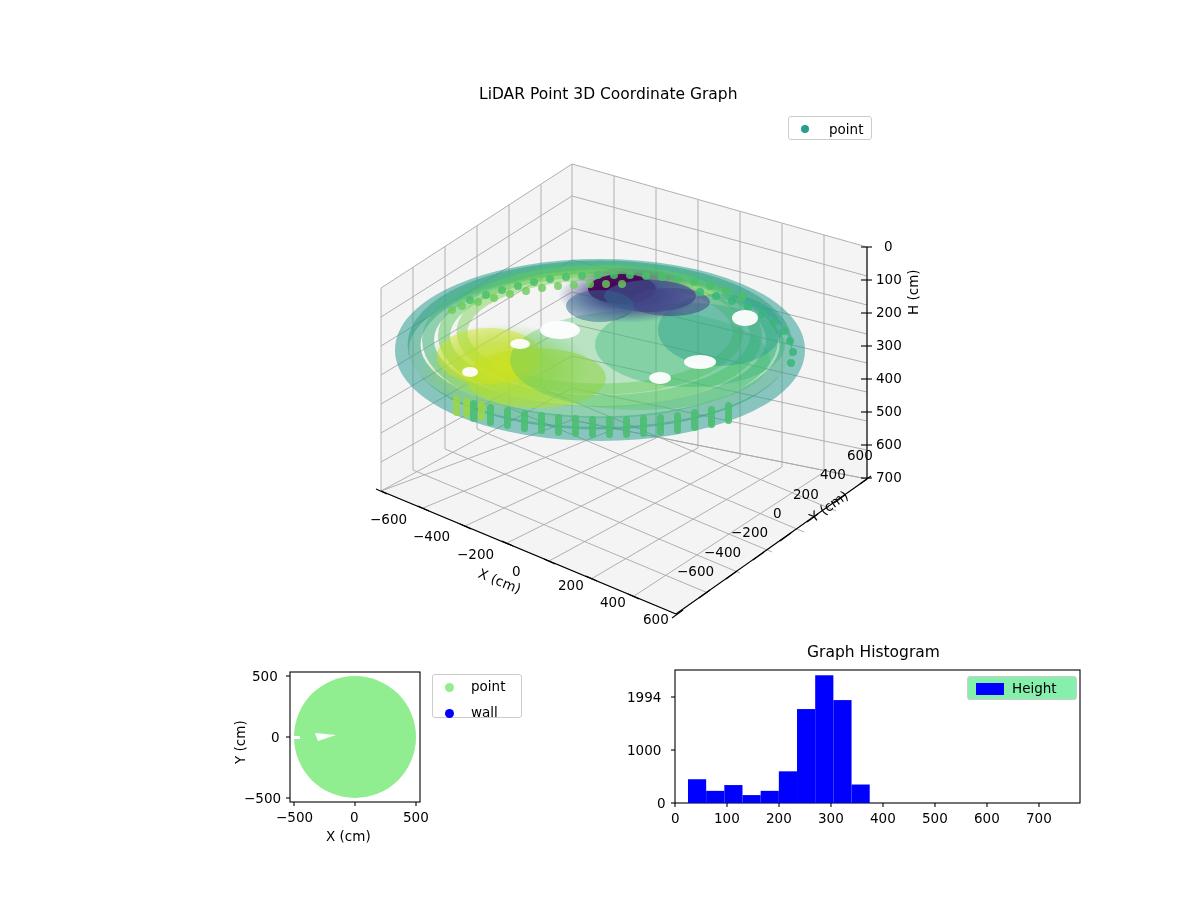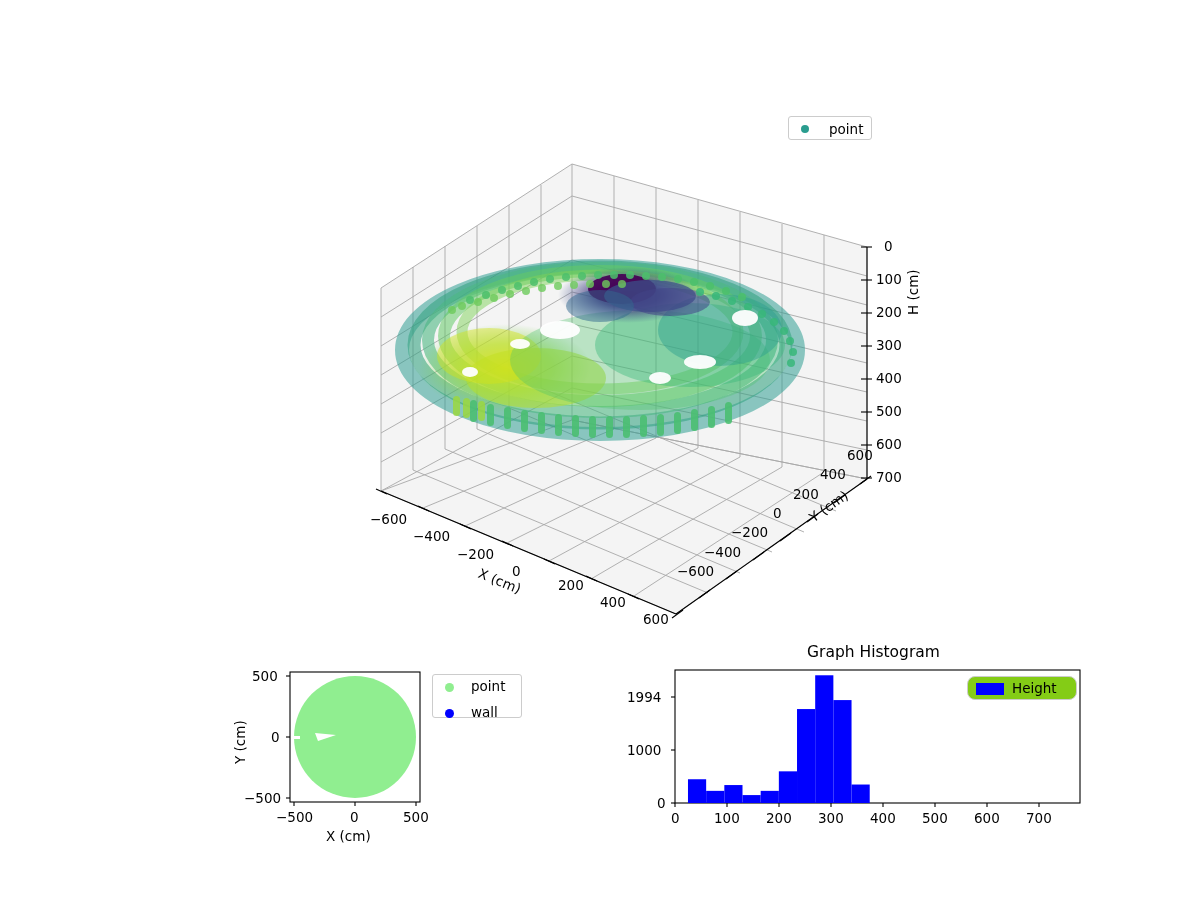--- a/index.html
+++ b/index.html
@@ -141,22 +141,22 @@
     left: 207px;
     top: 13px;
   }
   #legendHist {
     position: absolute;
     left: 367px;
     top: 46px;
     width: 110px;
     height: 24px;
     border: 1px solid #cccccc;
-    border-radius: 8px;
-    background: #84cc16;
+    border-radius: 3px;
+    background: #86efac;
     box-sizing: border-box;
   }
   #legendHist .lg-patch {
     position: absolute;
     left: 8px;
     top: 6px;
     width: 28px;
     height: 12px;
   }
   #legendHist .lg-text {
@@ -166,20 +166,21 @@
     font-size: 13.5px;
   }
 </style>
 </head>
 <body>
 
 <div class="figure">
 
   <div id="panel3d">
 
+    <div class="panel-title" id="title3d">LiDAR Point 3D Coordinate Graph</div>
 
     <div id="legend3d">
       <span class="lg-dot" style="background: rgb(42, 157, 143);"></span>
       <span class="lg-text">point</span>
     </div>
 
     <svg class="svg-layer" width="1200" height="630">
       <defs>
         <clipPath id="discclip">
           <ellipse cx="600" cy="345" rx="200" ry="85"></ellipse>

